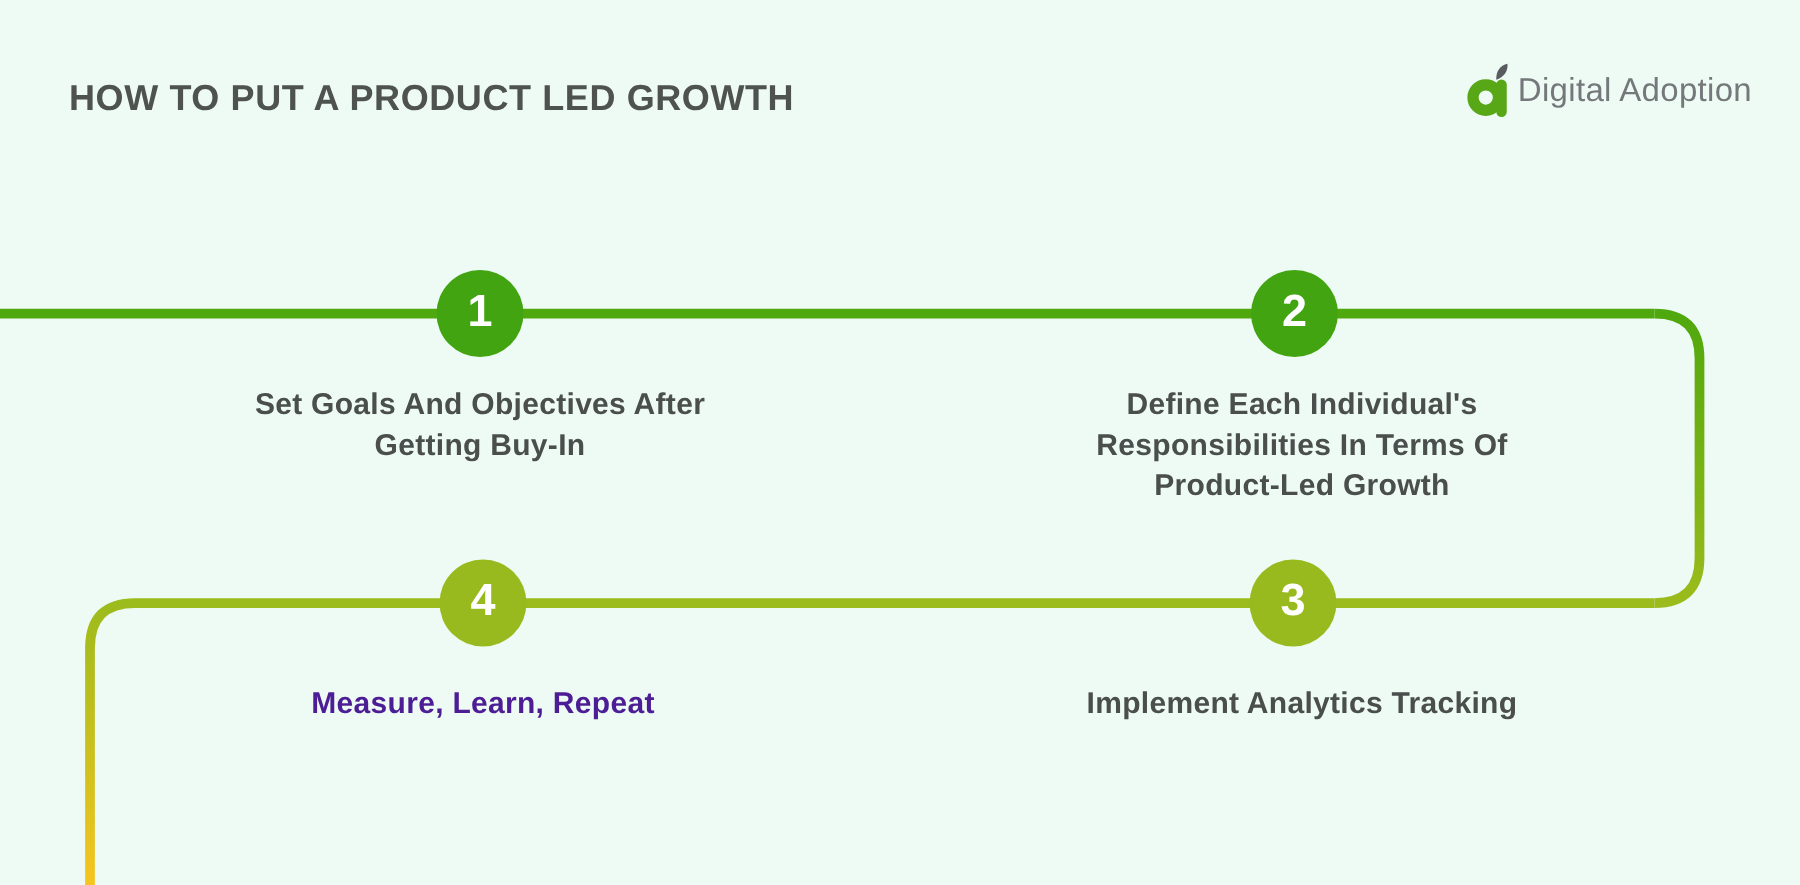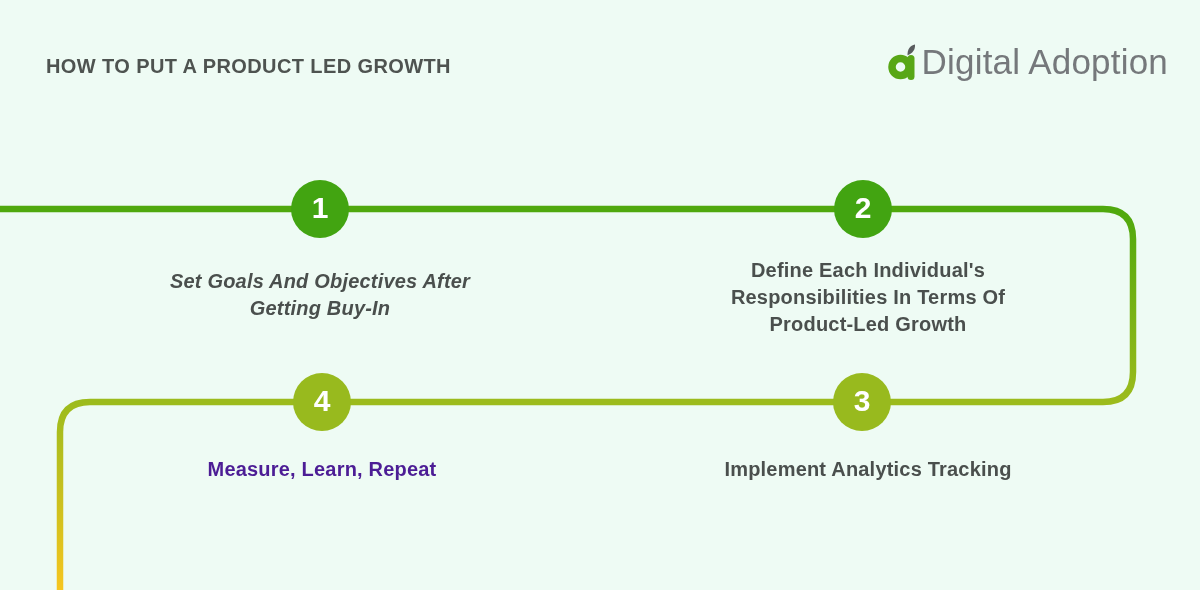--- a/index.html
+++ b/index.html
@@ -17,37 +17,37 @@
     position: absolute;
     top: 0; left: 0;
     width: 1200px; height: 590px;
     display: block;
   }
 
   .title {
     position: absolute;
     left: 46px;
     top: 50px;
-    font-size: 20px;
+    font-size: 24px;
     font-weight: 700;
     line-height: 32px;
     letter-spacing: 0.4px;
   }
 
   .logo {
     position: absolute;
     top: 42px;
     right: 32px;
     display: flex;
     align-items: center;
     gap: 6px;
   }
   .logo-mark { width: 28px; height: 36px; display: block; }
   .logo-text {
-    font-size: 35px;
+    font-size: 22px;
     font-weight: 500;
     letter-spacing: 0.2px;
     white-space: nowrap;
   }
 
   .step-badge {
     position: absolute;
     width: 58px;
     height: 58px;
     border-radius: 50%;
@@ -64,21 +64,21 @@
 
   .step-label {
     position: absolute;
     text-align: center;
     font-size: 20px;
     font-weight: 700;
     line-height: 27px;
     letter-spacing: 0.2px;
   }
 
-  #label-1 { left: 140px; top: 268px; width: 360px; font-style: italic; }
+  #label-1 { left: 140px; top: 257px; width: 360px; }
   #label-2 { left: 708px; top: 257px; width: 320px; }
   #label-3 { left: 668px; top: 456px; width: 400px; }
   #label-4 { left: 122px; top: 456px; width: 400px; }
 
   #badge-1 { left: 291px; top: 180px; }
   #badge-2 { left: 834px; top: 180px; }
   #badge-3 { left: 833px; top: 373px; }
   #badge-4 { left: 293px; top: 373px; }
 </style>
 </head>

